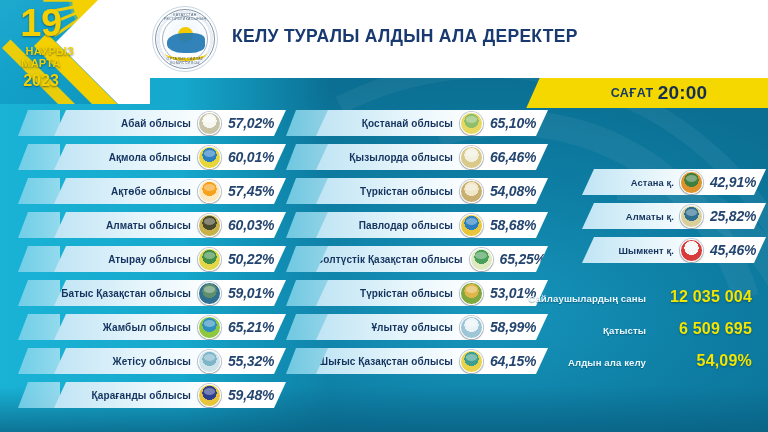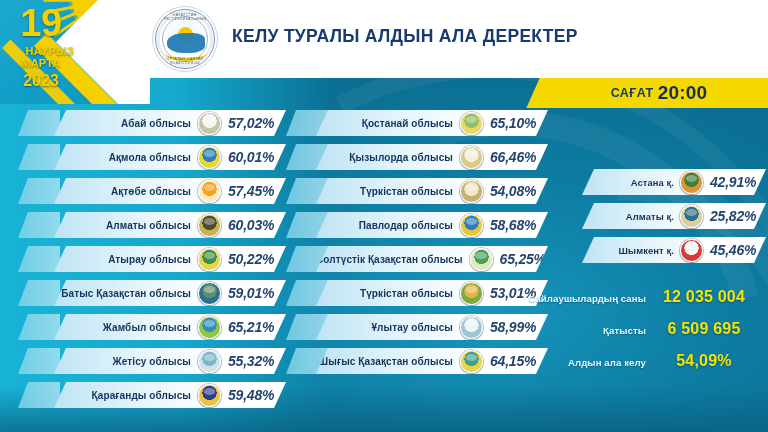--- a/index.html
+++ b/index.html
@@ -233,21 +233,21 @@
   }
   .s-label {
     font-size:9.6px; font-weight:bold; color:#eaf8ff;
     letter-spacing:.1px; margin-right:10px; white-space:nowrap;
     text-shadow:0 1px 1px rgba(0,40,60,.4);
   }
   .s-value {
     font-size:16px; font-weight:bold; color:#f2e600;
     letter-spacing:.2px; white-space:nowrap;
     text-shadow:0 1px 2px rgba(0,45,65,.5);
-    width:96px; text-align:center;
+    width:96px; text-align:right;
   }
 </style>
 </head>
 <body>
 
 <div id="stage">
 
   <div class="bg-base"></div>
   <div class="bg-left"></div>
   <div class="swoosh sw1"></div>

